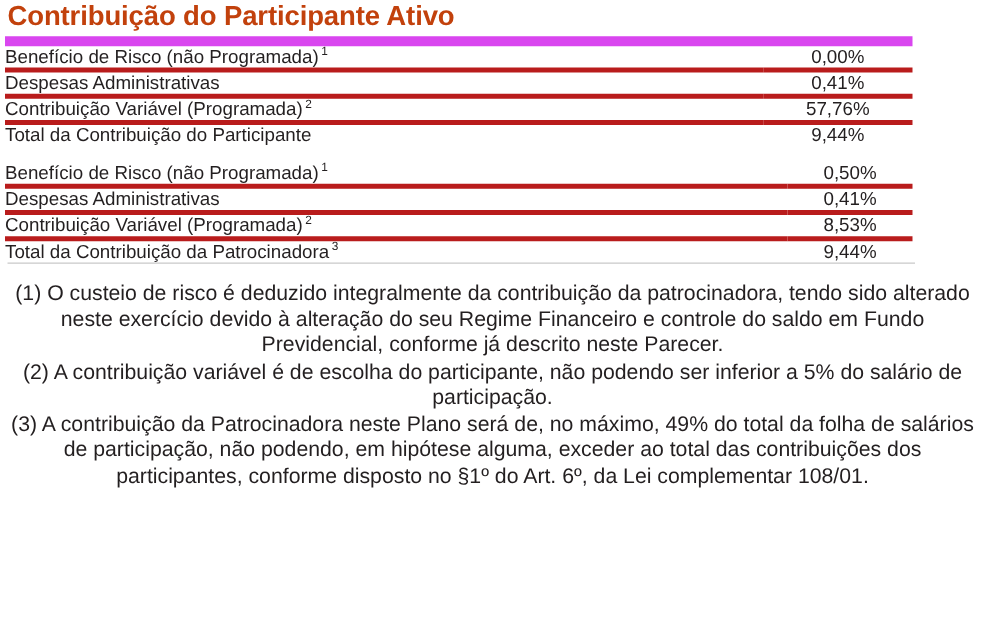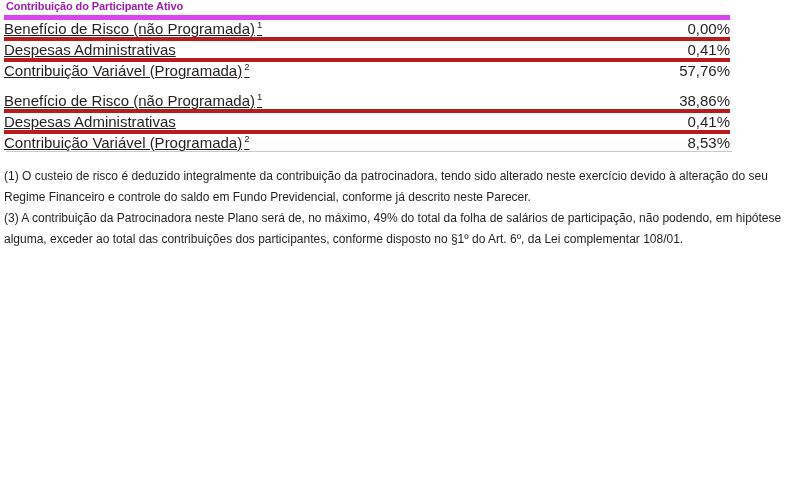--- a/index.html
+++ b/index.html
@@ -19,46 +19,45 @@
     height: 498px;
     position: relative;
     box-sizing: border-box;
     padding: 0 2px;
   }
   .section {
     width: 726px;
     margin: 0 0 0 2px;
   }
   .section-header {
-    font-size: 11px;
+    font-size: 22px;
     font-weight: bold;
-    color: #a21caf;
+    color: #c2410c;
     padding: 0 0 3px 2px;
-    border-bottom: 5px solid #d946ef;
+    border-bottom: 8px solid #d946ef;
     letter-spacing: -0.1px;
   }
   .rows {
     width: 100%;
     border-collapse: collapse;
   }
   .rows td {
     font-size: 15px;
     color: #231f20;
     padding: 0;
     vertical-align: bottom;
   }
   .row-label {
     padding: 8px 0 7px 12px;
     text-align: left;
     white-space: nowrap;
-    text-decoration: underline;
   }
   .row-value {
     padding: 8px 8px 7px 0;
-    text-align: right;
+    text-align: center;
     white-space: nowrap;
   }
   .row-sep td {
     border-top: 4px solid #b91c1c;
   }
   sup {
     font-size: 9.5px;
     vertical-align: super;
     line-height: 0;
     padding-left: 2px;
@@ -69,25 +68,25 @@
   .bottom-rule {
     width: 726px;
     margin: 0 0 0 2px;
     border-top: 1px solid #c9c9c9;
   }
   .notes {
     margin: 14px 0 0 2px;
     width: 780px;
   }
   .note {
-    font-size: 12px;
+    font-size: 17px;
     line-height: 20.5px;
     color: #231f20;
     margin-bottom: 1px;
-    text-align: left;
+    text-align: center;
   }
 </style>
 </head>
 <body>
 
 <div class="page">
 
   <div class="section">
     <div class="section-header">Contribuição do Participante Ativo</div>
     <table class="rows">
@@ -97,44 +96,53 @@
         <td class="row-value">0,00%</td>
       </tr>
       <tr class="row-sep">
         <td class="row-label"><span>Despesas Administrativas</span><sup></sup></td>
         <td class="row-value">0,41%</td>
       </tr>
       <tr class="row-sep">
         <td class="row-label"><span>Contribuição Variável (Programada)</span><sup>2</sup></td>
         <td class="row-value">57,76%</td>
       </tr>
+      <tr class="row-sep">
+        <td class="row-label"><span>Total da Contribuição do Participante</span><sup></sup></td>
+        <td class="row-value">9,44%</td>
+      </tr>
     </tbody>
       </table>
   </div>
 
   <div class="gap-between-sections"></div>
 
   <div class="section">
     <table class="rows">
       <tbody>
           <tr>
         <td class="row-label"><span>Benefício de Risco (não Programada)</span><sup>1</sup></td>
-        <td class="row-value">38,86%</td>
+        <td class="row-value">0,50%</td>
       </tr>
       <tr class="row-sep">
         <td class="row-label"><span>Despesas Administrativas</span><sup></sup></td>
         <td class="row-value">0,41%</td>
       </tr>
       <tr class="row-sep">
         <td class="row-label"><span>Contribuição Variável (Programada)</span><sup>2</sup></td>
         <td class="row-value">8,53%</td>
       </tr>
+      <tr class="row-sep">
+        <td class="row-label"><span>Total da Contribuição da Patrocinadora</span><sup>3</sup></td>
+        <td class="row-value">9,44%</td>
+      </tr>
     </tbody>
       </table>
     <div class="bottom-rule"></div>
   </div>
 
   <div class="notes">
     <div class="note">(1) O custeio de risco é deduzido integralmente da contribuição da patrocinadora, tendo sido alterado neste exercício devido à alteração do seu Regime Financeiro e controle do saldo em Fundo Previdencial, conforme já descrito neste Parecer.</div>
+    <div class="note">(2) A contribuição variável é de escolha do participante, não podendo ser inferior a 5% do salário de participação.</div>
     <div class="note">(3) A contribuição da Patrocinadora neste Plano será de, no máximo, 49% do total da folha de salários de participação, não podendo, em hipótese alguma, exceder ao total das contribuições dos participantes, conforme disposto no §1º do Art. 6º, da Lei complementar 108/01.</div>
   </div>
 
 </div>
 
 </body></html>

